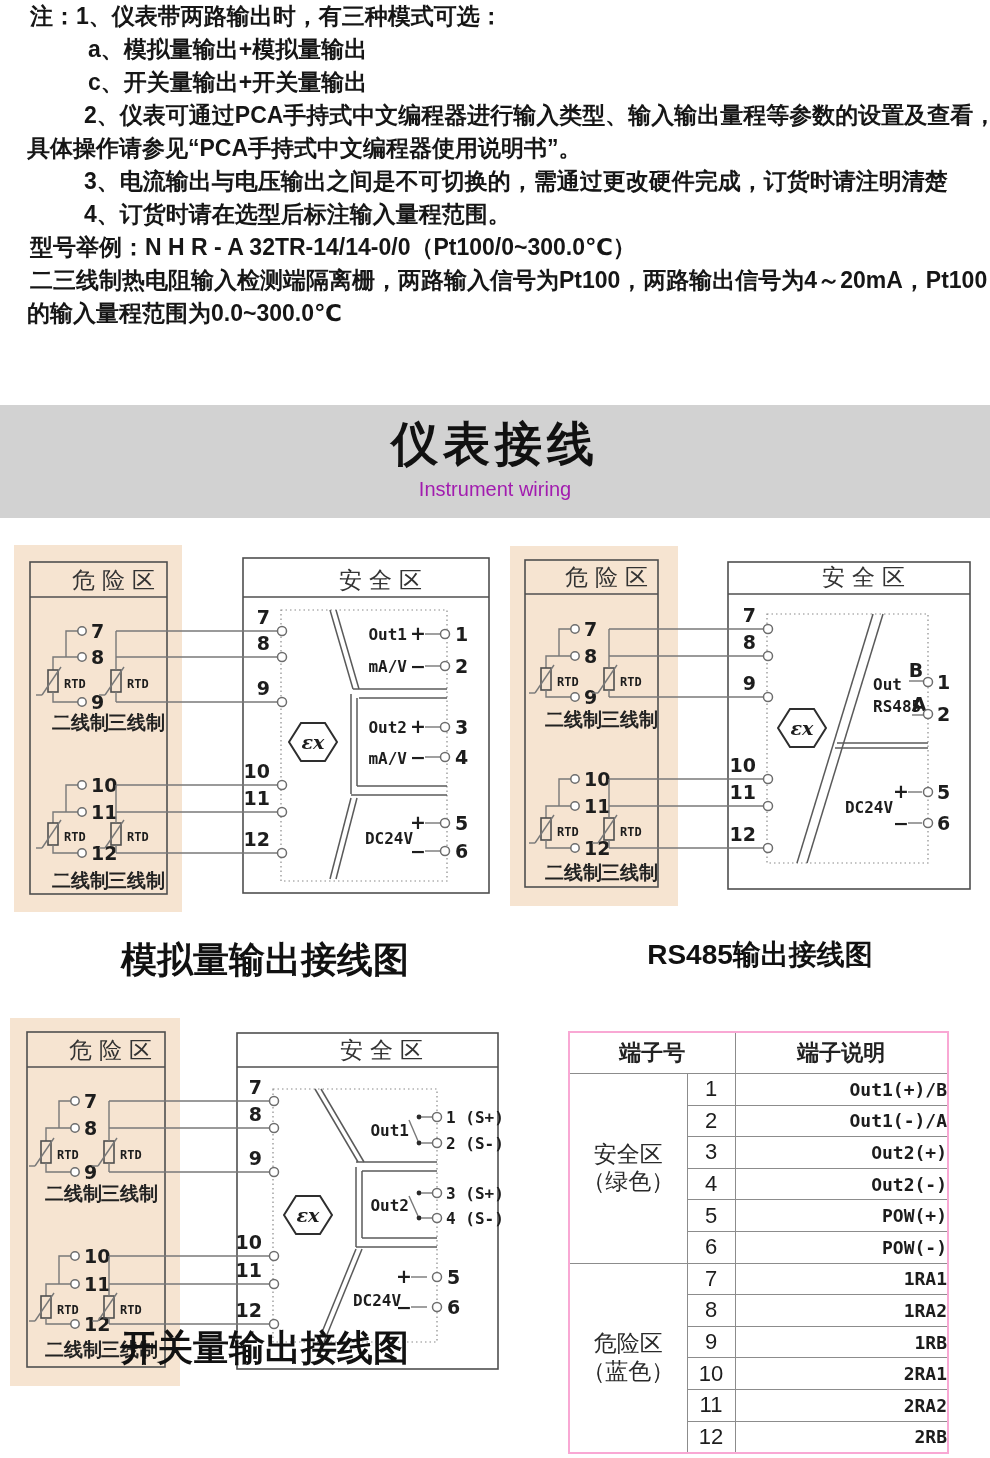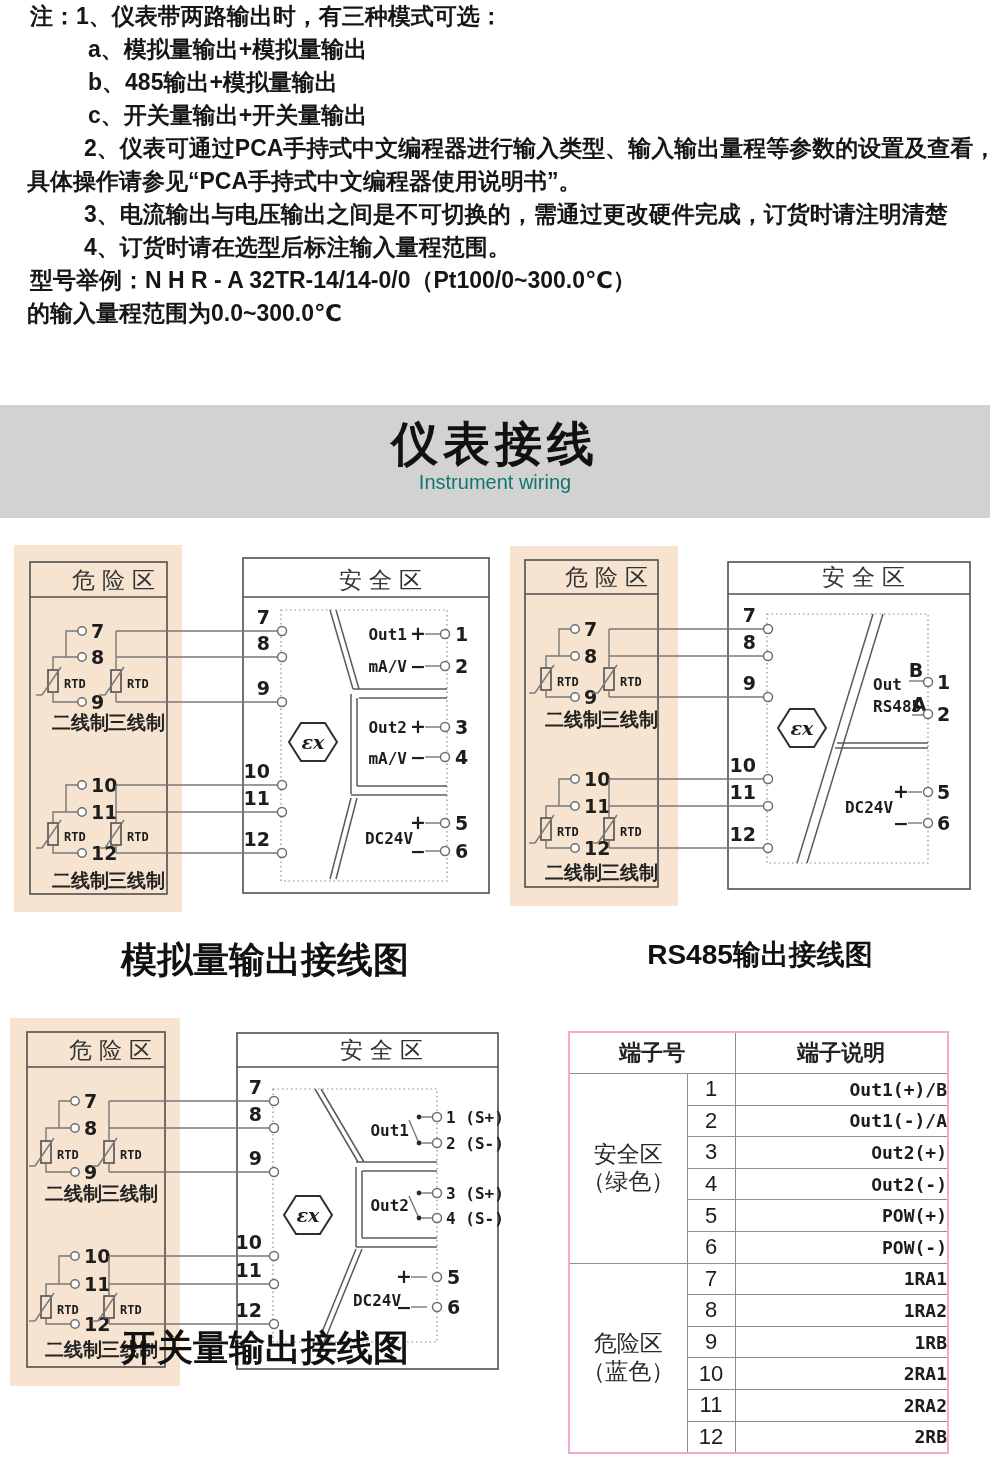--- a/index.html
+++ b/index.html
@@ -10,21 +10,21 @@
   .notes{position:absolute;left:0;top:0;width:990px;}
   .nline{font-size:23px;line-height:33px;font-weight:600;color:#161616;white-space:nowrap;}
   .ind-note{padding-left:30px;}
   .ind-abc{padding-left:88px;}
   .ind-num{padding-left:84px;}
   .ind-cont{padding-left:27px;}
 
   
   .banner{position:absolute;left:0;top:405px;width:990px;height:113px;background:#d2d2d2;text-align:center;}
   .banner-title{font-size:47px;font-weight:bold;letter-spacing:5px;color:#111;padding-top:13px;line-height:52px;}
-  .banner-sub{font-size:20px;color:#0f766e;line-height:24px;}
+  .banner-sub{font-size:20px;color:#a21caf;line-height:24px;margin-top:7px;}
 
   
   svg{position:absolute;}
   #d1{left:8px;top:542px;}
   #d2{left:505px;top:542px;}
   #d3{left:5px;top:1015px;}
   .beige{fill:#f6e4d1;}
   .boxline{fill:none;stroke:#4f4f4f;stroke-width:1.6;}
   .wire{stroke:#787878;stroke-width:1.4;fill:none;}
   .dotted{fill:none;stroke:#8a8a8a;stroke-width:1.2;stroke-dasharray:1.5 3;}
@@ -57,27 +57,27 @@
   td.no{height:30.6px;text-align:center;font-size:22px;color:#1d1d1d;}
   td.desc{text-align:right;padding-left:52px;font-family:"DejaVu Sans Mono","Liberation Mono",monospace;font-size:18px;font-weight:600;color:#1c1c1c;}
   td.zone{text-align:center;font-family:"DejaVu Serif","Liberation Serif",serif;font-size:23px;color:#2a2a2a;line-height:1.2;}
 </style>
 </head>
 <body>
 
 <div class="notes">
   <div class="nline ind-note">注：1、仪表带两路输出时，有三种模式可选：</div>
   <div class="nline ind-abc">a、模拟量输出+模拟量输出</div>
-  <div class="nline ind-abc">b、485输出+模拟量输出</div>
   <div class="nline ind-abc">c、开关量输出+开关量输出</div>
   <div class="nline ind-num">2、仪表可通过PCA手持式中文编程器进行输入类型、输入输出量程等参数的设置及查看，</div>
   <div class="nline ind-cont">具体操作请参见“PCA手持式中文编程器使用说明书”。</div>
   <div class="nline ind-num">3、电流输出与电压输出之间是不可切换的，需通过更改硬件完成，订货时请注明清楚</div>
   <div class="nline ind-num">4、订货时请在选型后标注输入量程范围。</div>
   <div class="nline ind-note">型号举例：N H R - A 32TR-14/14-0/0（Pt100/0~300.0℃）</div>
+  <div class="nline ind-note">二三线制热电阻输入检测端隔离栅，两路输入信号为Pt100，两路输出信号为4～20mA，Pt100</div>
   <div class="nline ind-cont">的输入量程范围为0.0~300.0℃</div>
 </div>
 
 <div class="banner">
   <div class="banner-title">仪表接线</div>
   <div class="banner-sub">Instrument wiring</div>
 </div>
 
 <svg id="d1" width="482" height="380" viewBox="0 0 482 380">
   <rect class="beige" x="6" y="3" width="168" height="367"></rect>

